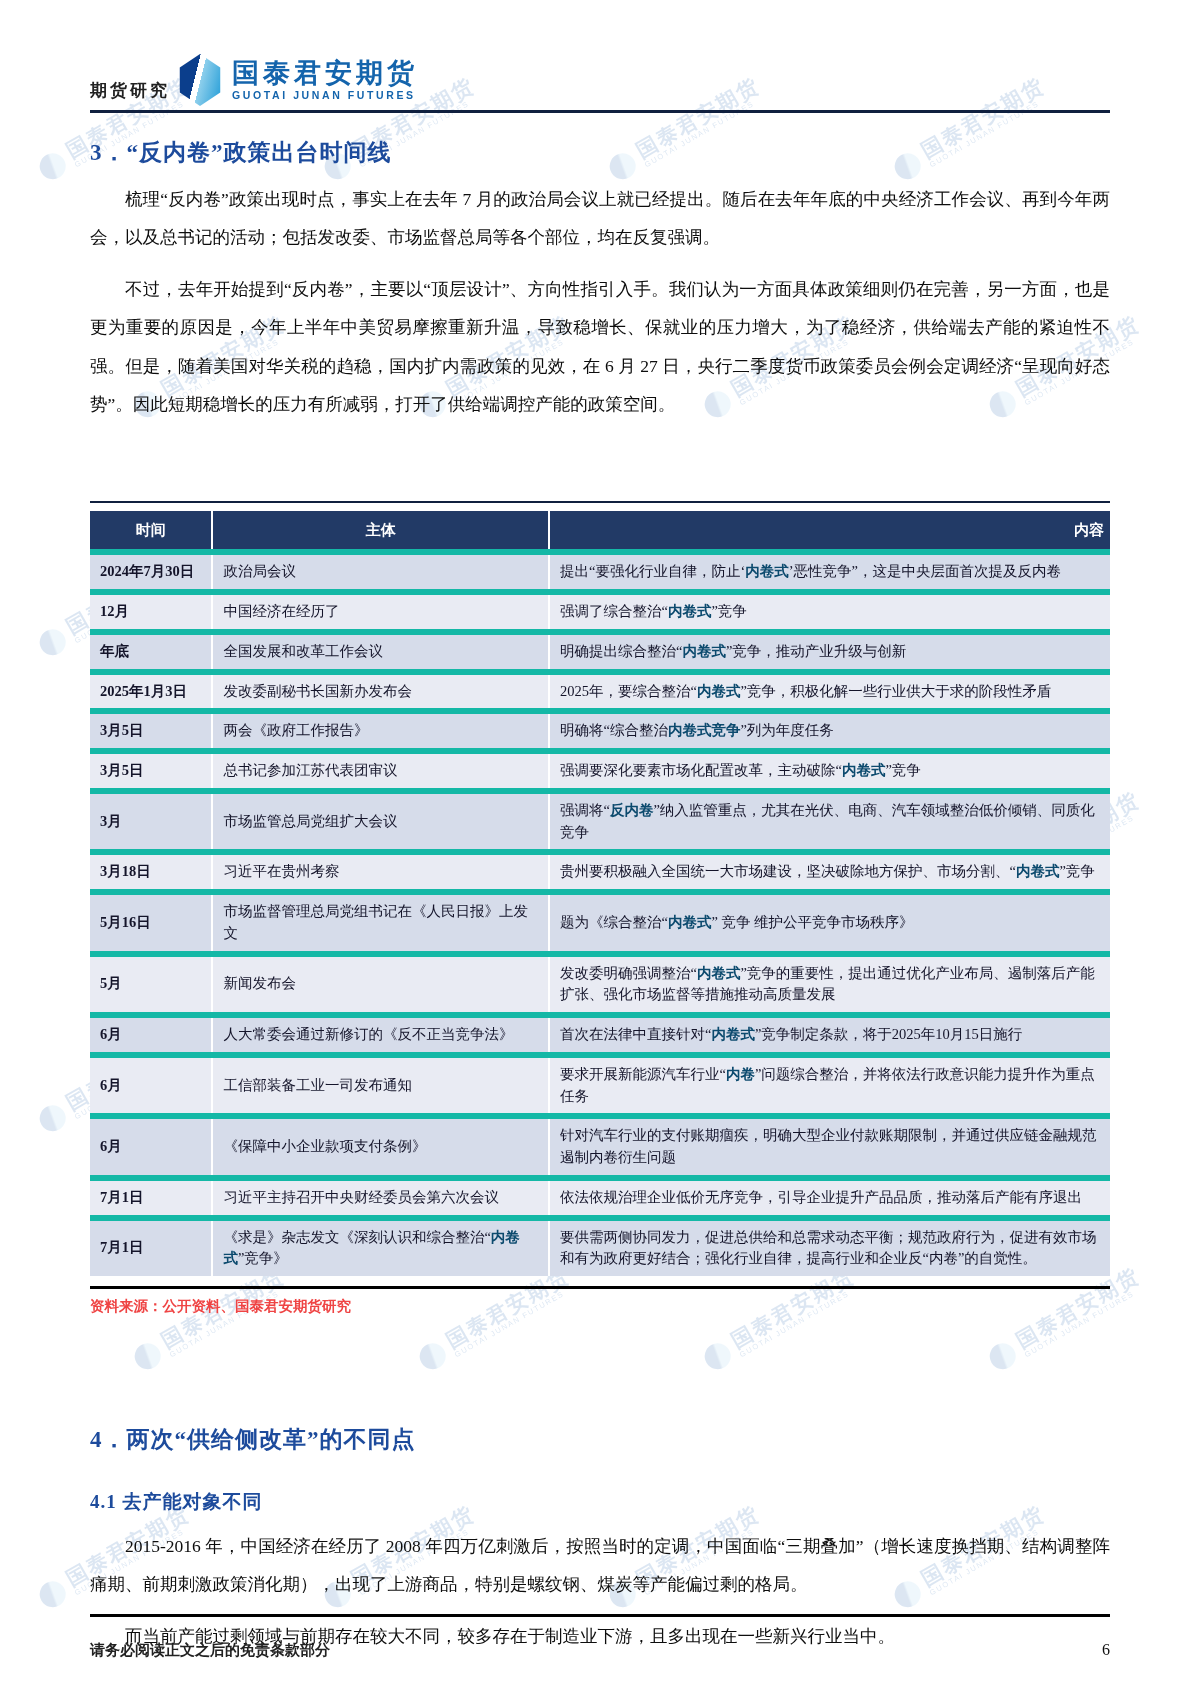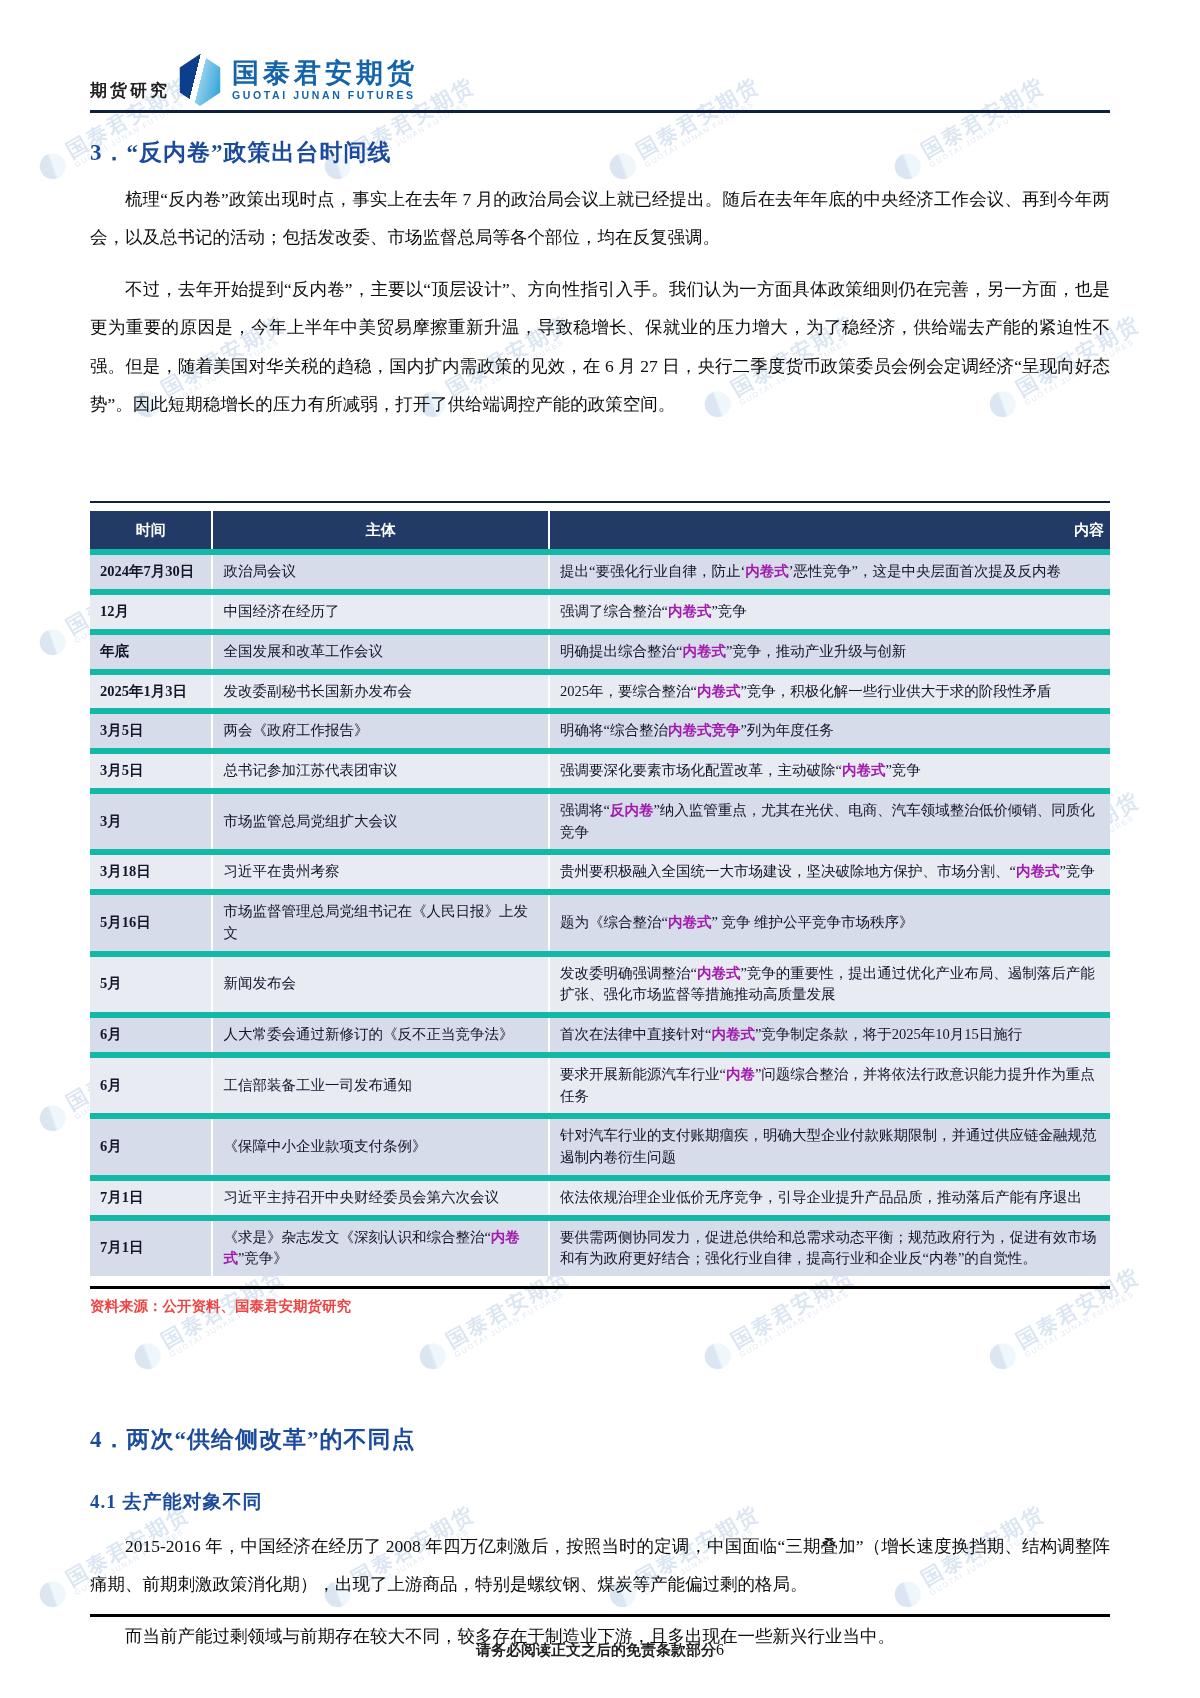--- a/index.html
+++ b/index.html
@@ -72,34 +72,34 @@
   table.policy th:last-child{border-right:none;text-align:right;}
   table.policy td{
     padding:6px 10px;vertical-align:middle;
     border-right:2px solid #fff;border-top:6px solid #14b8a6;
     color:#14142a;
   }
   table.policy td:last-child{border-right:none;}
   table.policy tbody tr:nth-child(odd) td{background:#d6dcea;}
   table.policy tbody tr:nth-child(even) td{background:#e9ebf3;}
   td.c-time{font-weight:600;}
-  .red{color:#a21caf;font-weight:700;}
+  .red{color:#0c4a6e;font-weight:700;}
   .col-time{width:12%;}
   .col-subj{width:33%;}
   .col-cont{width:55%;}
   .src-rule{border:none;border-top:3px solid #000;margin:10px 0 0 0;}
   .src-note{font-size:14.5px;font-weight:bold;color:#ef4444;margin-top:8px;}
   
   .h-sec4{margin-top:108px;}
   
   .footer{
     position:absolute;left:90px;right:90px;top:1614px;z-index:1;
   }
   .ft-rule{border:none;border-top:3px solid #000;margin:0 0 10px 0;}
-  .ft-row{display:flex;justify-content:center;align-items:baseline;margin-top:24px;}
+  .ft-row{display:flex;justify-content:space-between;align-items:baseline;margin-top:24px;}
   .ft-disc{font-size:15px;font-weight:bold;color:#222;}
   .ft-page{font-size:16px;color:#111;}
 </style>
 </head>
 <body>
 
 <div class="page">
 
   <div id="wm-layer">
       <div class="wm" style="left: 30px; top: 115px;">

